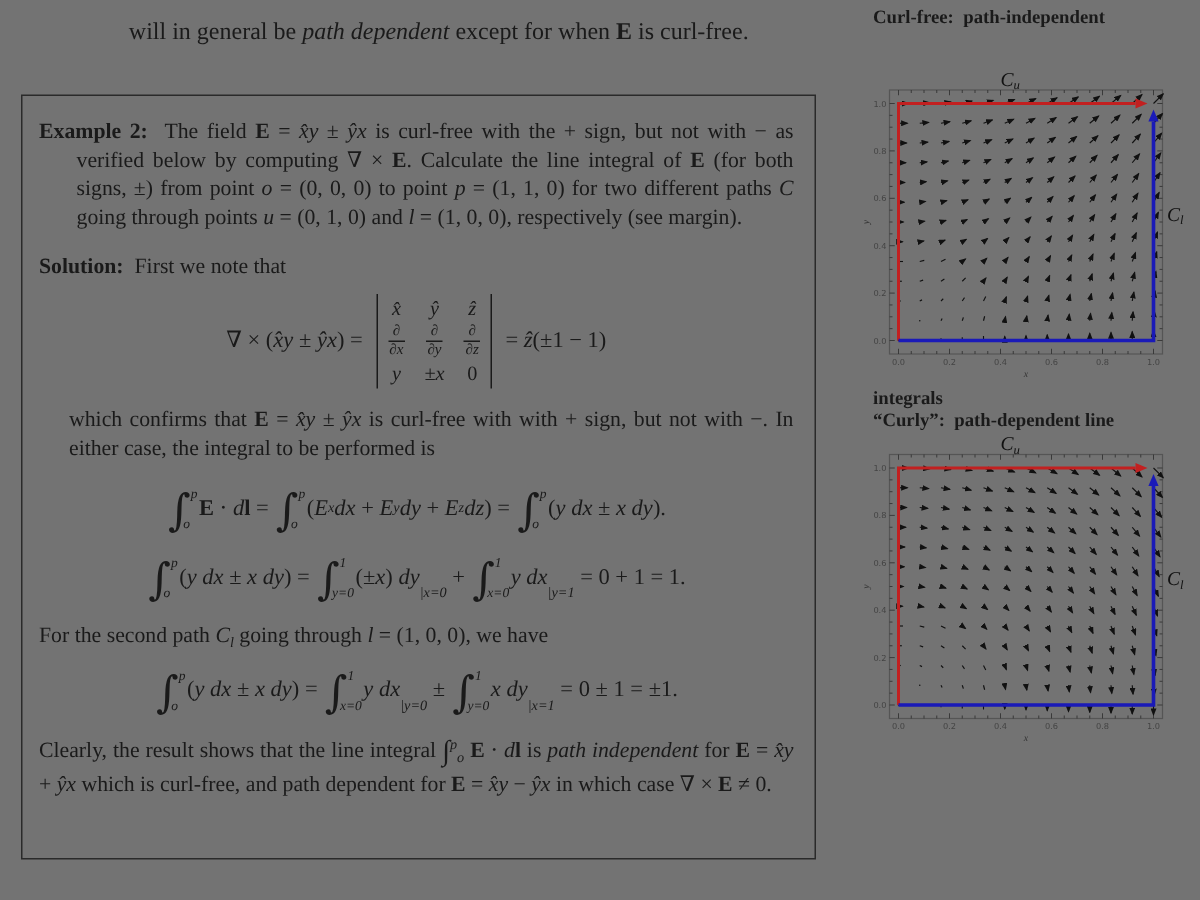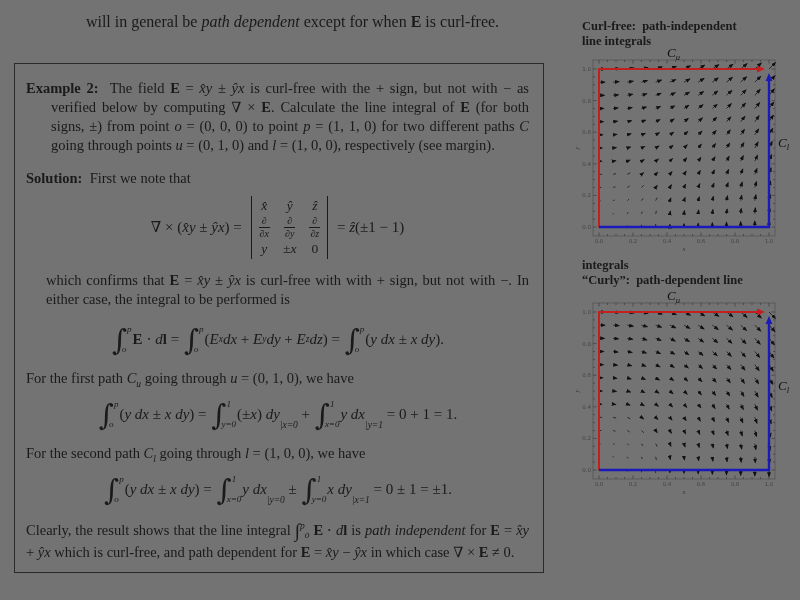--- a/index.html
+++ b/index.html
@@ -76,34 +76,32 @@
         <span class="rt-i">±x</span>
         <span class="rt-r">0</span>
       </span>
       <span class="rt-r"> = </span><span class="rt-i">ẑ</span><span class="rt-r">(±1 − 1)</span>
     </div>
 
     <p class="p p-confirm"><span class="rt-r">which confirms that </span><span class="rt-v">E</span><span class="rt-r"> = </span><span class="rt-i">x̂y</span><span class="rt-r"> ± </span><span class="rt-i">ŷx</span><span class="rt-r"> is curl-free with with + sign, but not with −. In either case, the integral to be performed is</span></p>
 
     <div class="formula f-int"><span class="bint"><span class="g">∫</span><span class="lims"><span class="up">p</span><span class="lo">o</span></span></span><span class="rt-v">E</span><span class="rt-r"> ⋅ </span><span class="rt-i">d</span><span class="rt-v">l</span><span class="rt-r"> = </span><span class="bint"><span class="g">∫</span><span class="lims"><span class="up">p</span><span class="lo">o</span></span></span><span class="rt-r">(</span><span class="rt-i">E</span><span class="rt-isub">x</span><span class="rt-i">dx</span><span class="rt-r"> + </span><span class="rt-i">E</span><span class="rt-isub">y</span><span class="rt-i">dy</span><span class="rt-r"> + </span><span class="rt-i">E</span><span class="rt-isub">z</span><span class="rt-i">dz</span><span class="rt-r">) = </span><span class="bint"><span class="g">∫</span><span class="lims"><span class="up">p</span><span class="lo">o</span></span></span><span class="rt-r">(</span><span class="rt-i">y dx</span><span class="rt-r"> ± </span><span class="rt-i">x dy</span><span class="rt-r">).</span></div>
 
-    <p class="p p-body"><span class="rt-r">For the first path </span><span class="rt-i">C</span><span class="rt-isub">u</span><span class="rt-r"> going through </span><span class="rt-i">u</span><span class="rt-r"> = (0, 1, 0), we have</span></p>
 
     <div class="formula f-int"><span class="bint"><span class="g">∫</span><span class="lims"><span class="up">p</span><span class="lo">o</span></span></span><span class="rt-r">(</span><span class="rt-i">y dx</span><span class="rt-r"> ± </span><span class="rt-i">x dy</span><span class="rt-r">) = </span><span class="bint"><span class="g">∫</span><span class="lims"><span class="up">1</span><span class="lo">y=0</span></span></span><span class="rt-r">(±</span><span class="rt-i">x</span><span class="rt-r">) </span><span class="rt-i">dy</span><span class="rt-sub">|x=0</span><span class="rt-r"> + </span><span class="bint"><span class="g">∫</span><span class="lims"><span class="up">1</span><span class="lo">x=0</span></span></span><span class="rt-i">y dx</span><span class="rt-sub">|y=1</span><span class="rt-r"> = 0 + 1 = 1.</span></div>
 
     <p class="p p-body"><span class="rt-r">For the second path </span><span class="rt-i">C</span><span class="rt-isub">l</span><span class="rt-r"> going through </span><span class="rt-i">l</span><span class="rt-r"> = (1, 0, 0), we have</span></p>
 
     <div class="formula f-int"><span class="bint"><span class="g">∫</span><span class="lims"><span class="up">p</span><span class="lo">o</span></span></span><span class="rt-r">(</span><span class="rt-i">y dx</span><span class="rt-r"> ± </span><span class="rt-i">x dy</span><span class="rt-r">) = </span><span class="bint"><span class="g">∫</span><span class="lims"><span class="up">1</span><span class="lo">x=0</span></span></span><span class="rt-i">y dx</span><span class="rt-sub">|y=0</span><span class="rt-r"> ± </span><span class="bint"><span class="g">∫</span><span class="lims"><span class="up">1</span><span class="lo">y=0</span></span></span><span class="rt-i">x dy</span><span class="rt-sub">|x=1</span><span class="rt-r"> = 0 ± 1 = ±1.</span></div>
 
     <p class="p p-conclusion"><span class="rt-r">Clearly, the result shows that the line integral </span><span class="rt-intinline">∫</span><span class="rt-isup">p</span><span class="rt-isub">o</span><span class="rt-r"> </span><span class="rt-v">E</span><span class="rt-r"> ⋅ </span><span class="rt-i">d</span><span class="rt-v">l</span><span class="rt-r"> is </span><span class="rt-i">path independent</span><span class="rt-r"> for </span><span class="rt-v">E</span><span class="rt-r"> = </span><span class="rt-i">x̂y</span><span class="rt-r"> + </span><span class="rt-i">ŷx</span><span class="rt-r"> which is curl-free, and path dependent for </span><span class="rt-v">E</span><span class="rt-r"> = </span><span class="rt-i">x̂y</span><span class="rt-r"> − </span><span class="rt-i">ŷx</span><span class="rt-r"> in which case ∇ × </span><span class="rt-v">E</span><span class="rt-r"> ≠ 0.</span></p>
   </div>
 
-  <div class="figcap" style="left:582px;top:19px">
+  <div class="figcap" style="left:582px;top:4px">
     <div>Curl-free:&nbsp; path-independent</div>
-    <div>line integrals</div>
   </div>
 
   <svg class="fig" width="228" height="212" style="left:572px;top:44px">
     <g>
         <defs>
           <marker id="ah0" markerUnits="userSpaceOnUse" markerWidth="5" markerHeight="4" refX="4.2" refY="2" orient="auto">
             <path d="M0,0L5,2L0,4z" fill="#111111"></path>
           </marker>
         </defs>
         <rect x="21" y="16" width="182" height="176" fill="none" stroke="#555555" stroke-width="0.8"></rect>

